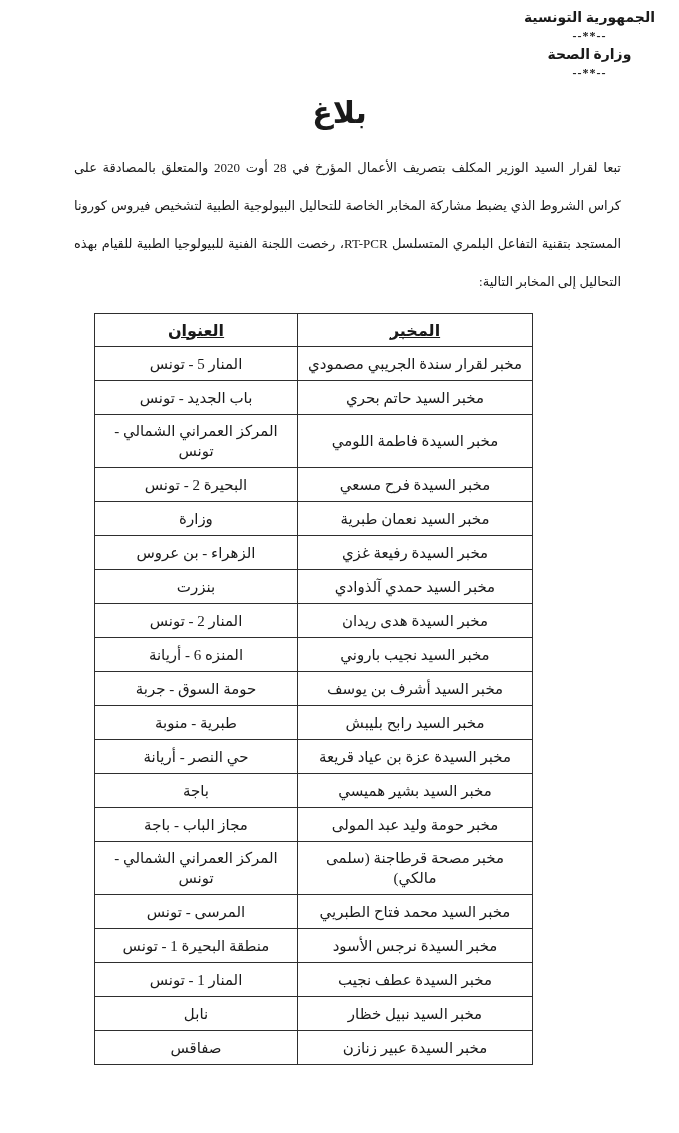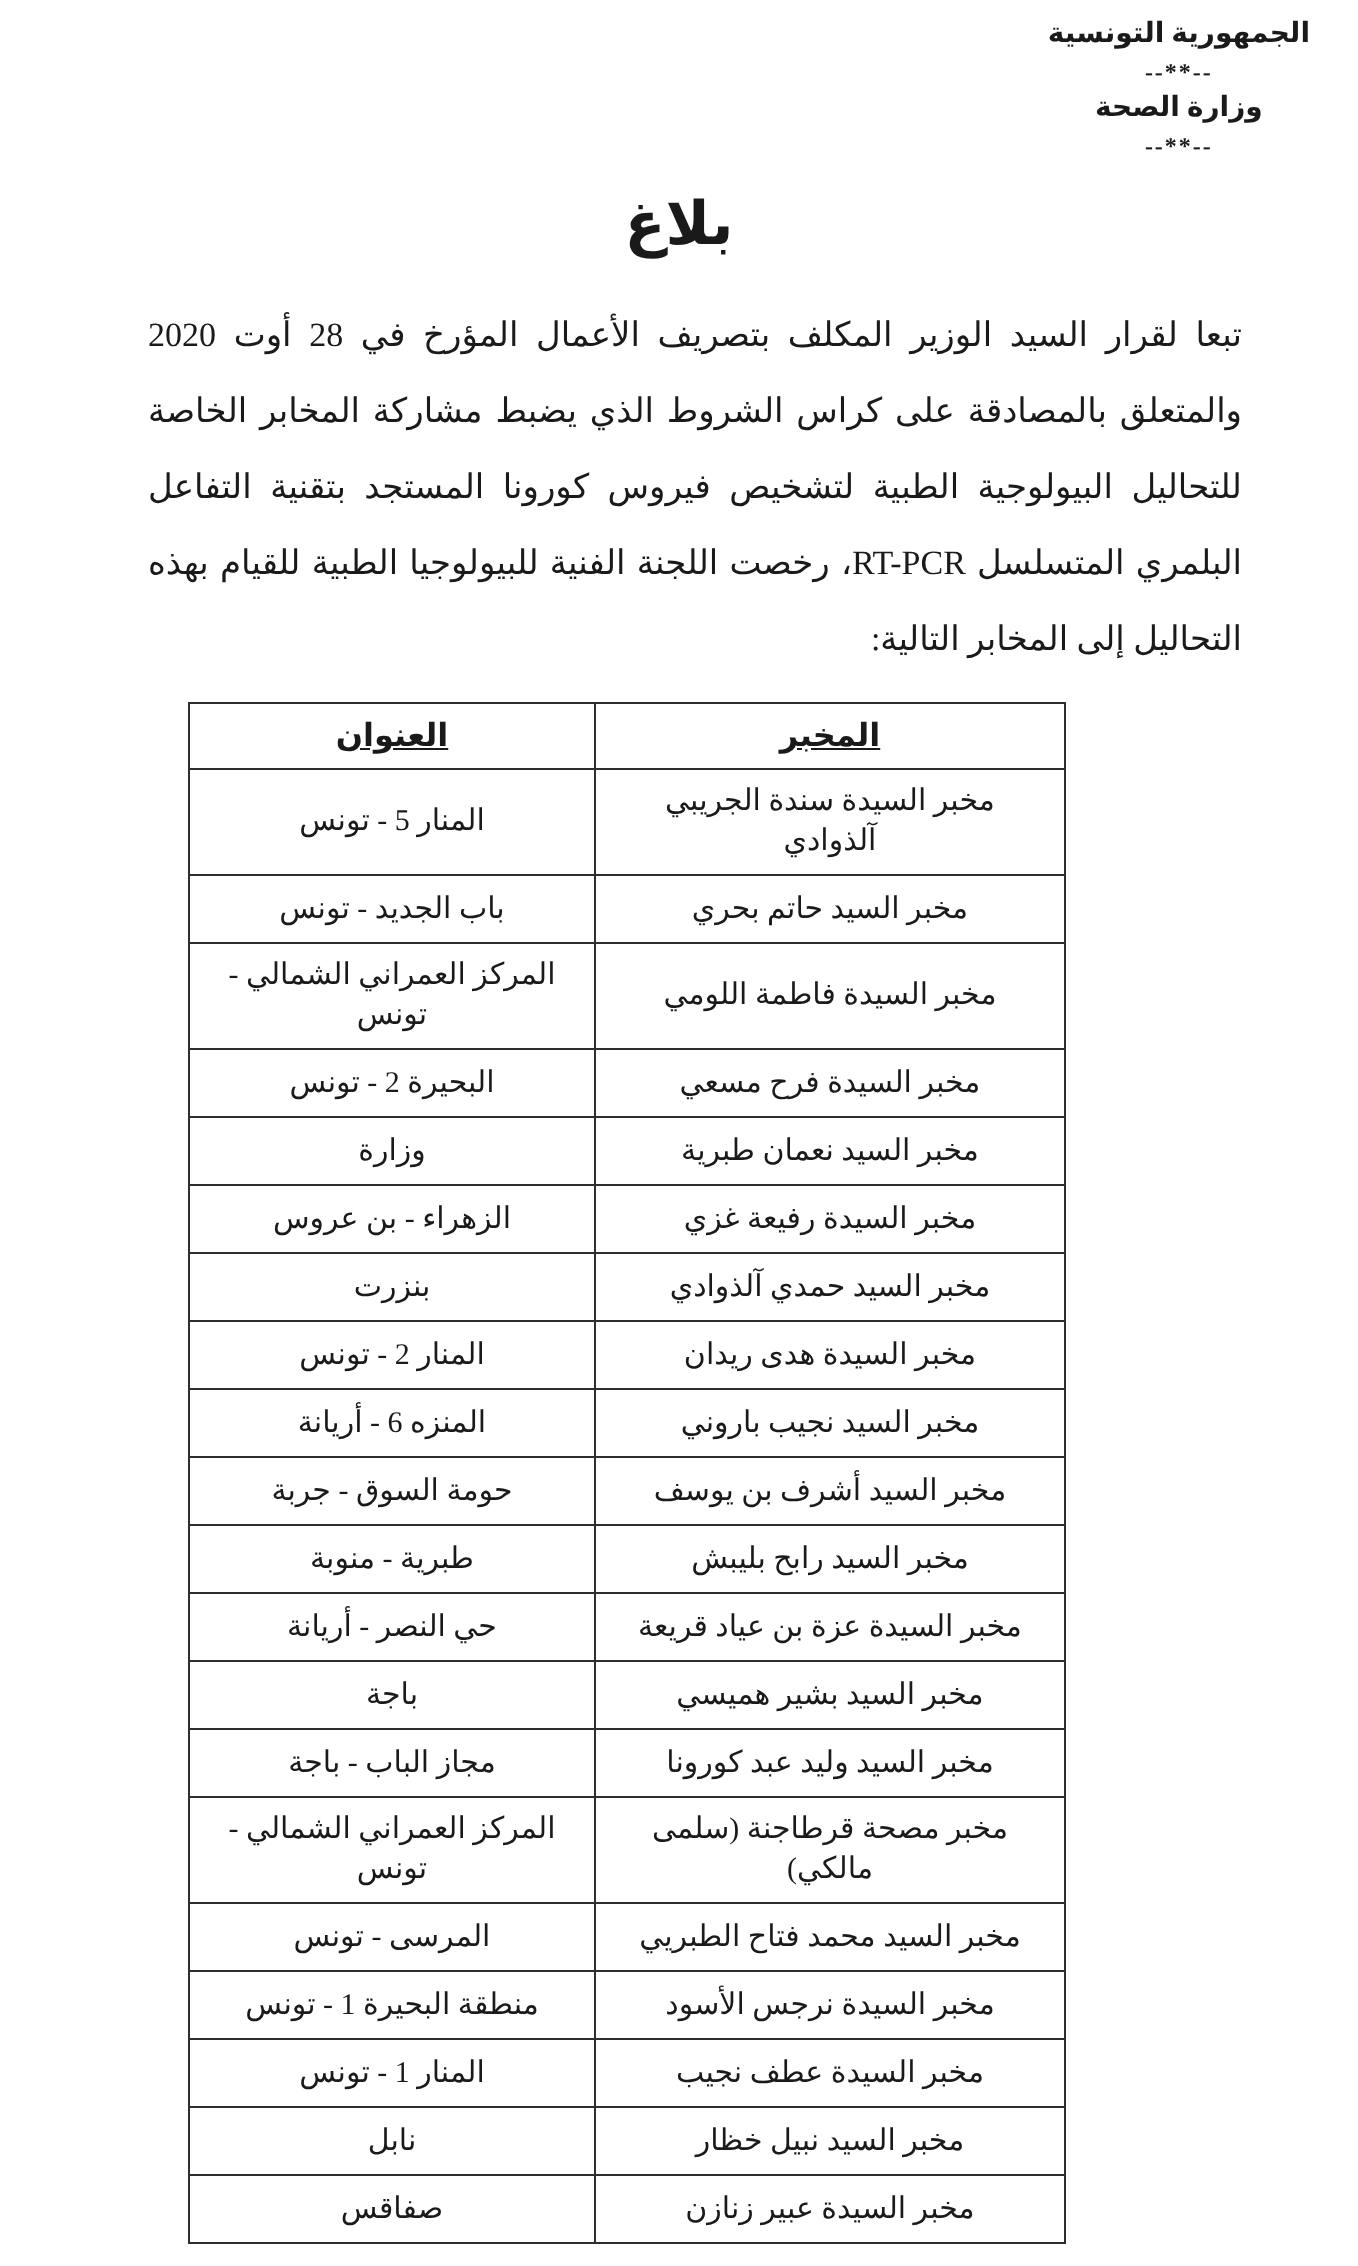--- a/index.html
+++ b/index.html
@@ -36,21 +36,21 @@
   .title {
     margin-top: 13px;
     text-align: center;
     font-size: 30px;
     font-weight: bold;
     line-height: 36px;
   }
   
   .intro {
     margin: 18px 58px 0 74px;
-    font-size: 17px;
+    font-size: 13px;
     line-height: 38px;
     text-align: justify;
     text-align-last: right;
   }
   
   table.labs {
     border-collapse: collapse;
     width: 438px;
     margin: 12px 146px 0 95px;
     table-layout: fixed;
@@ -98,21 +98,21 @@
       <col class="addr-col">
     </colgroup>
     <thead>
       <tr>
         <th>المخبر</th>
         <th>العنوان</th>
       </tr>
     </thead>
     <tbody>
         <tr>
-          <td>مخبر السيدة سندة الجريبي آلذوادي</td>
+          <td>مخبر لقرار سندة الجريبي مصمودي</td>
           <td>المنار 5 - تونس</td>
         </tr>
         <tr>
           <td>مخبر السيد حاتم بحري</td>
           <td>باب الجديد - تونس</td>
         </tr>
         <tr>
           <td>مخبر السيدة فاطمة اللومي</td>
           <td>المركز العمراني الشمالي - تونس</td>
         </tr>
@@ -150,21 +150,21 @@
         </tr>
         <tr>
           <td>مخبر السيدة عزة بن عياد قريعة</td>
           <td>حي النصر - أريانة</td>
         </tr>
         <tr>
           <td>مخبر السيد بشير هميسي</td>
           <td>باجة</td>
         </tr>
         <tr>
-          <td>مخبر السيد وليد عبد كورونا</td>
+          <td>مخبر حومة وليد عبد المولى</td>
           <td>مجاز الباب - باجة</td>
         </tr>
         <tr>
           <td>مخبر مصحة قرطاجنة (سلمى مالكي)</td>
           <td>المركز العمراني الشمالي - تونس</td>
         </tr>
         <tr>
           <td>مخبر السيد محمد فتاح الطبريي</td>
           <td>المرسى - تونس</td>
         </tr>

